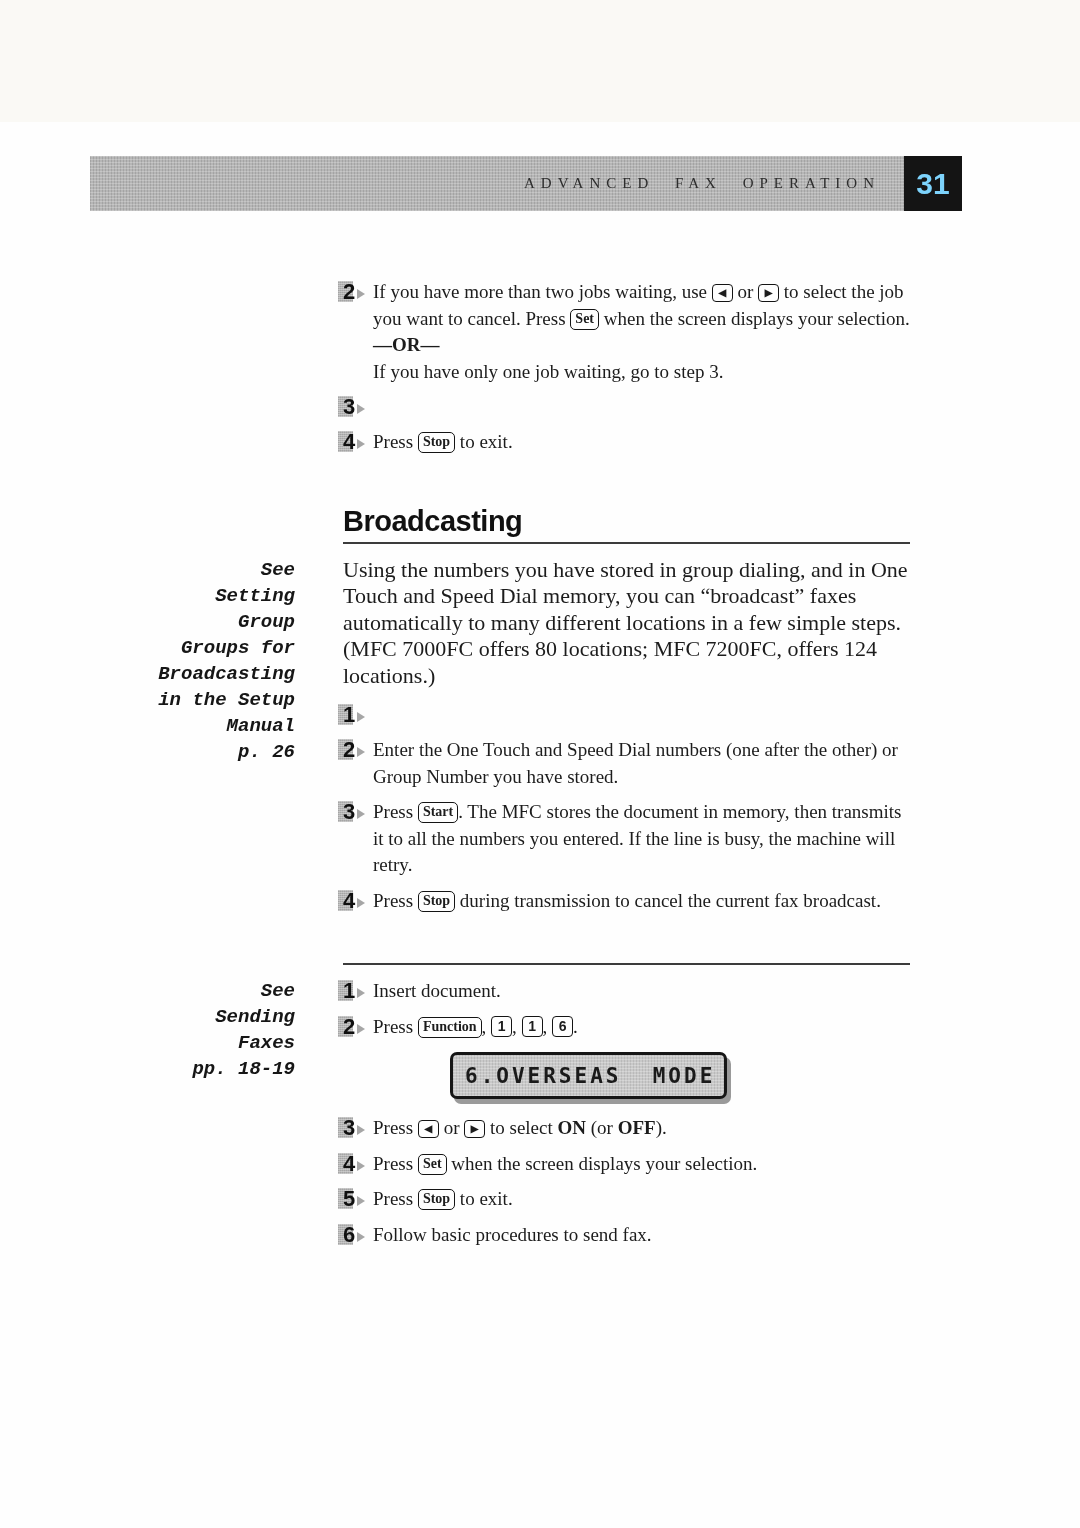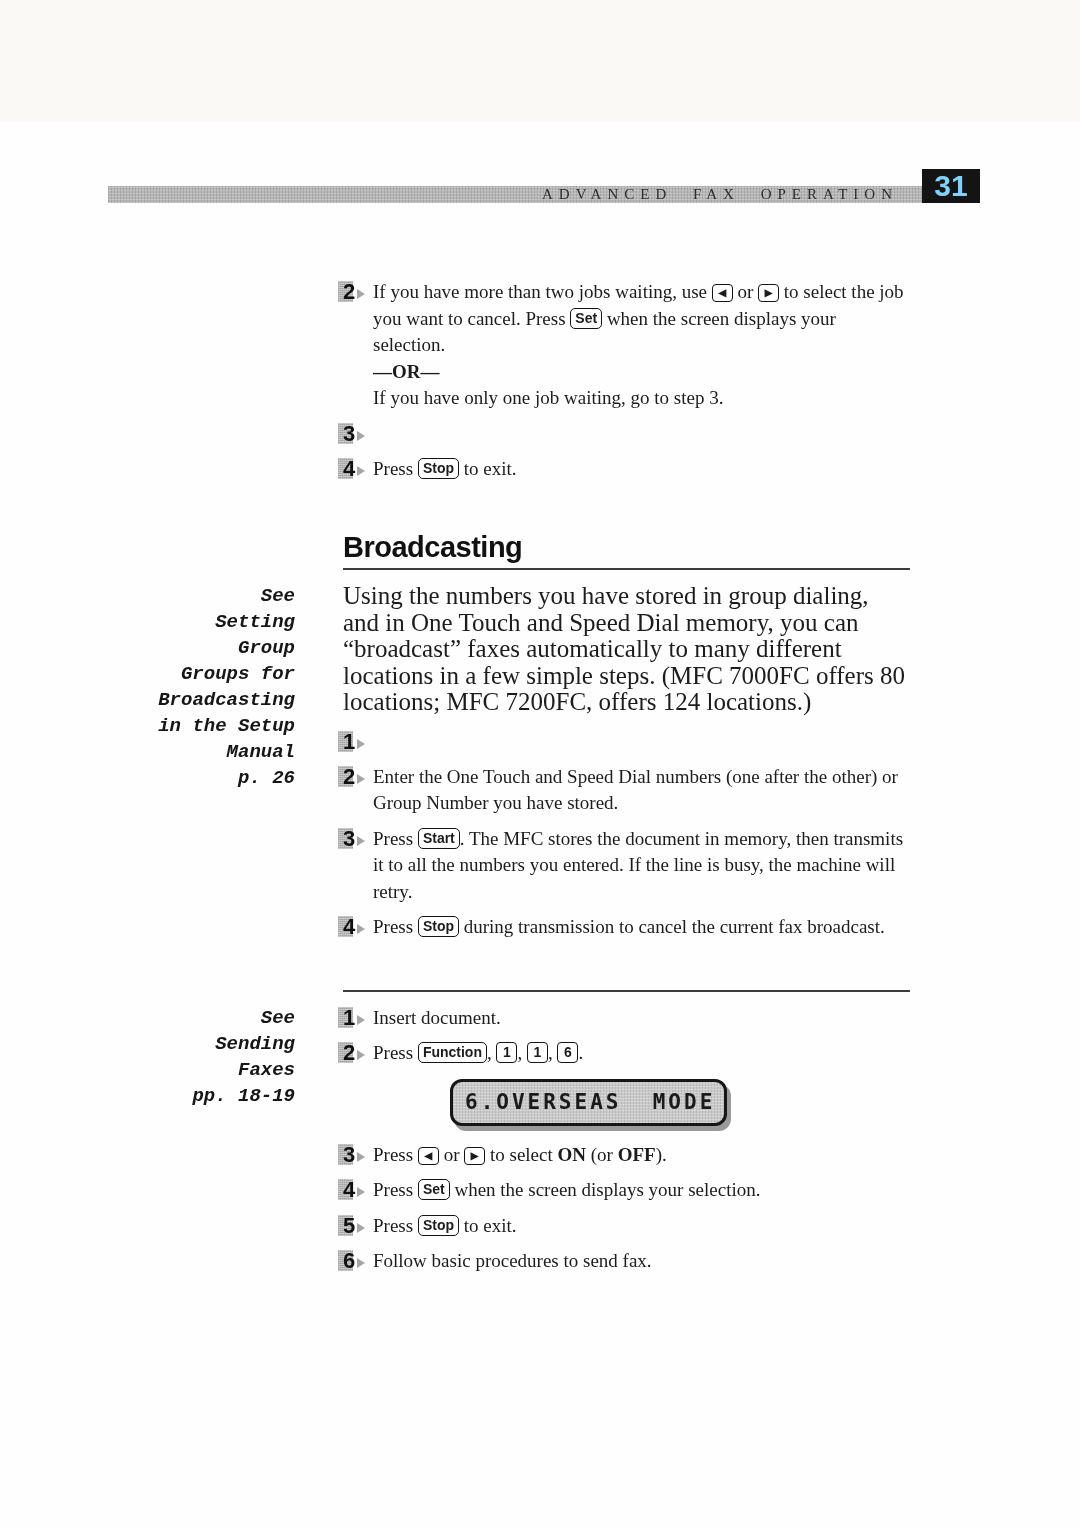--- a/index.html
+++ b/index.html
@@ -5,21 +5,21 @@
   html,body{margin:0;padding:0;}
   body{
     width:1080px;height:1528px;position:relative;overflow:hidden;
     background:#fefefe;
     font-family:"Liberation Serif",serif;color:#1c1c1c;
   }
   .top-tint{position:absolute;top:0;left:0;width:1080px;height:122px;background:#faf9f5;}
   .page{position:absolute;top:0;left:0;width:1080px;height:1528px;}
 
   
-  .header-row{position:absolute;top:156px;left:108px;width:872px;height:47px;display:flex;align-items:flex-end;}
+  .header-row{position:absolute;top:156px;left:90px;width:872px;height:55px;display:flex;}
   .bar{
     flex:1;display:flex;align-items:center;justify-content:flex-end;padding-right:24px;
     background-color:#b6b6b6;
     background-image:
       repeating-linear-gradient(0deg, rgba(255,255,255,.22) 0 1px, transparent 1px 3px),
       repeating-linear-gradient(90deg, rgba(0,0,0,.10) 0 1px, transparent 1px 3px);
   }
   .bar-title{
     font-family:"Liberation Serif",serif;font-size:15px;color:#2d2d2d;
     letter-spacing:6px;word-spacing:11px;white-space:nowrap;
@@ -38,21 +38,21 @@
     margin:0;font-family:"Liberation Sans",sans-serif;font-weight:bold;
     font-size:29px;letter-spacing:-0.5px;color:#111;line-height:32px;
   }
   .rule{border-bottom:2px solid #3c3c3c;margin-top:5px;margin-bottom:13px;}
   .sec-body{display:grid;grid-template-columns:253px 567px;align-items:start;}
   .sidebar{
     padding-right:48px;text-align:right;
     font-style:italic;font-weight:bold;font-size:19px;line-height:26px;color:#161616;font-family:Liberation Mono, monospace;
   }
   .main{width:567px;}
-  .intro{margin:0 0 13px 0;font-size:25px;line-height:26.5px;}
+  .intro{margin:0 0 13px 0;font-size:22px;line-height:26.5px;}
 
   
   .step{display:flex;margin-bottom:9px;}
   .step-num{
     flex:0 0 30px;position:relative;z-index:0;
     font-family:"Liberation Sans",sans-serif;font-weight:bold;font-size:22px;line-height:26px;color:#101010;
   }
   .step-num::before{
     content:"";position:absolute;left:-5px;top:2px;width:15px;height:21px;z-index:-1;
     background-color:#b3b3b3;
@@ -63,34 +63,34 @@
   .step-num::after{
     content:"";display:inline-block;margin-left:2px;
     border-left:8px solid #a6a6a6;border-top:5px solid transparent;border-bottom:5px solid transparent;
   }
   .step-text{font-size:19px;line-height:26.5px;}
   .step-text b{font-weight:bold;}
 
   
   .key{
     display:inline-block;position:relative;top:-2px;
-    font-family:Liberation Sans, sans-serif;font-weight:bold;font-size:14px;line-height:1;
+    font-family:Liberation Serif, serif;font-weight:bold;font-size:14px;line-height:1;
     padding:2px 4px 3px;border:1.7px solid #141414;border-radius:5px;white-space:nowrap;
   }
   .numkey{
     display:inline-block;position:relative;top:-2px;width:13px;text-align:center;
     font-family:"Liberation Sans",sans-serif;font-weight:bold;font-size:14px;line-height:1;
     padding:2px 3px 3px;border:1.7px solid #141414;border-radius:4px;
   }
   .arrowkey{font-size:10px;line-height:12px;padding:2px 3px 2px;}
 
   
   .lcd{
     margin:12px 0 16px 107px;width:277px;height:47px;box-sizing:border-box;
-    border:3px solid #161616;border-radius:12px;
+    border:3px solid #161616;border-radius:7px;
     display:flex;align-items:center;padding-left:12px;
     background-color:#c9c9c9;
     background-image:
       repeating-linear-gradient(0deg, rgba(255,255,255,.25) 0 1px, transparent 1px 3px),
       repeating-linear-gradient(90deg, rgba(0,0,0,.08) 0 1px, transparent 1px 3px);
     font-family:"DejaVu Sans Mono",monospace;font-weight:bold;font-size:21px;
     letter-spacing:3px;white-space:pre;color:#1a1a1a;
     box-shadow:4px 5px 0 #9a9a9a;
   }
 </style>

